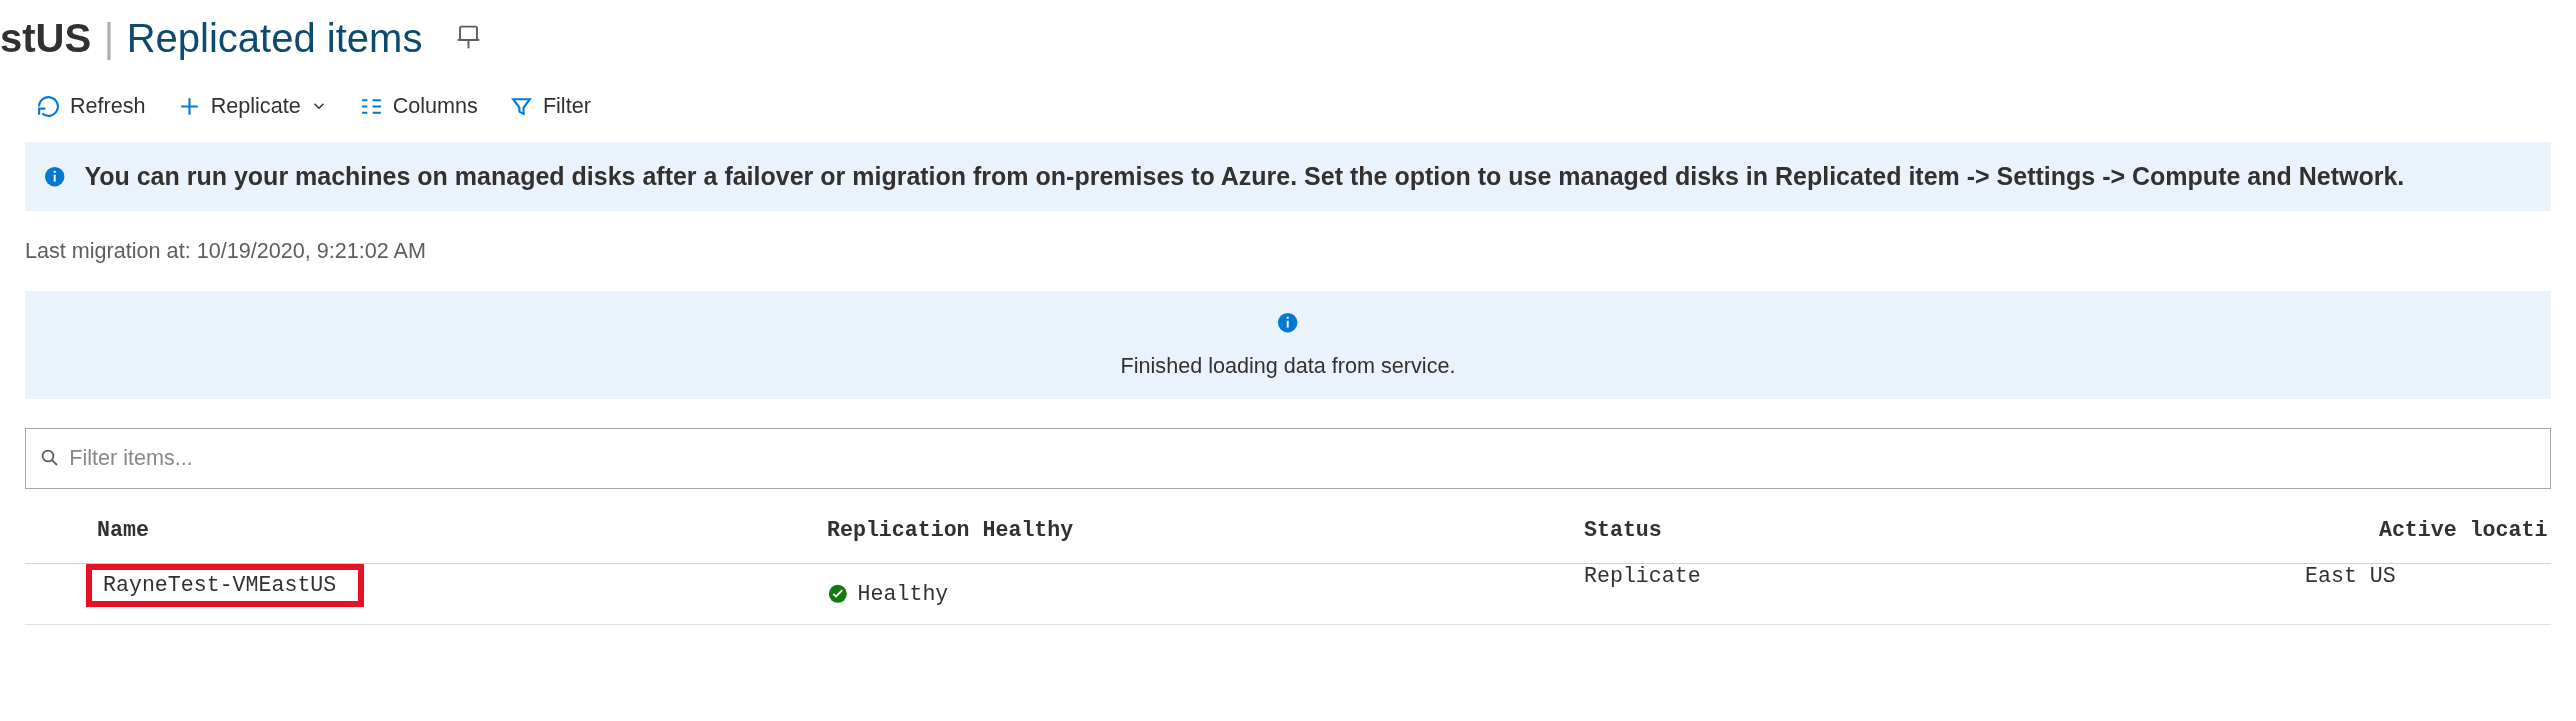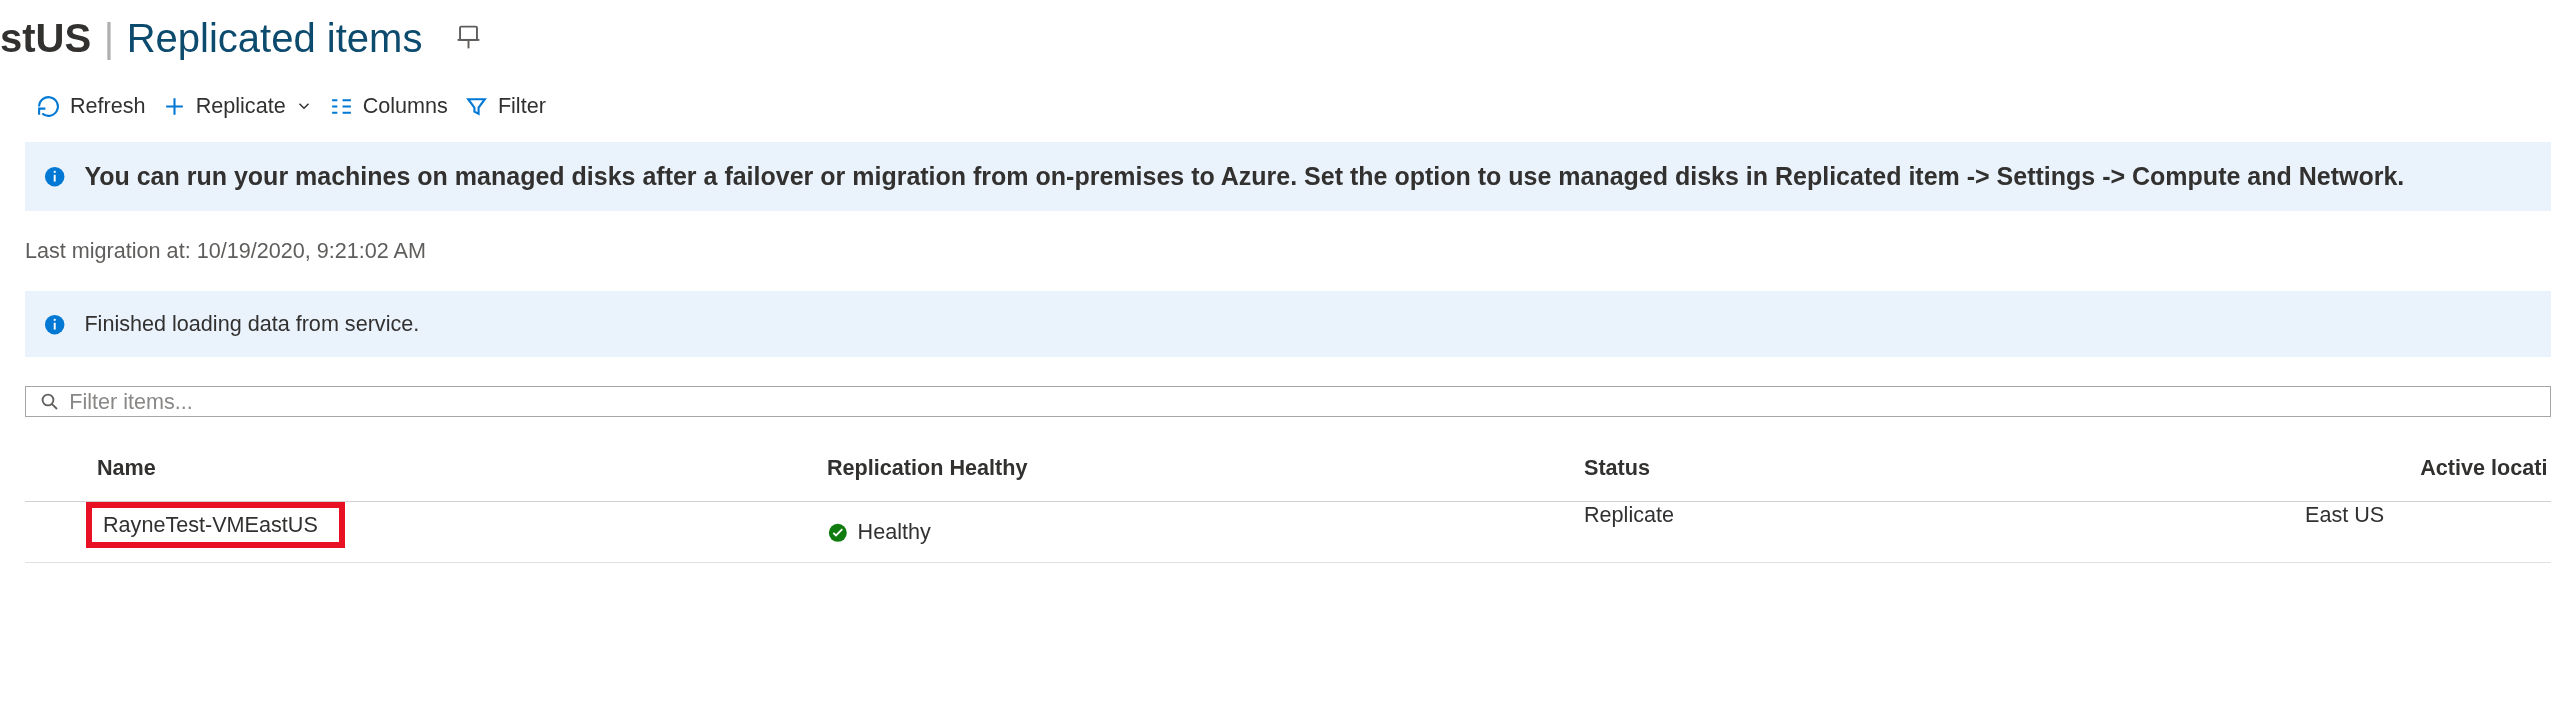--- a/index.html
+++ b/index.html
@@ -4,40 +4,40 @@
 <style>
   * { box-sizing: border-box; margin: 0; padding: 0; }
   html, body { width: 2576px; height: 721px; font-family: "Segoe UI", Arial, sans-serif; font-size: 21.6px; color: #323130; background: #ffffff; overflow: hidden; }
   .root { padding: 0 0 0 0; }
   .header { display: flex; align-items: flex-start; padding: 16px 7.2px 16px 0; font-size: 40px; font-weight: 400; color: #323130; }
   .header .title-prefix { font-weight: 600; }
   .header .divider { margin: 0 12.6px; color: #b0b0b0; font-weight: 300; }
   .header .subtitle { color: #0c4a6e; font-weight: 400; }
   .header .pin-icon { margin-left: 32px; color: #605e5c; }
   .header .pin-icon svg { width: 29px; height: 29px; }
-  .toolbar { display: flex; gap: 16px; padding: 16px 0 16px 36px; align-items: center; }
+  .toolbar { display: flex; gap: 31px; padding: 16px 0 16px 36px; align-items: center; }
   .tool-btn { display: inline-flex; align-items: center; gap: 9px; color: #323130; cursor: pointer; }
   .tool-btn .tool-icon { color: #0078d4; display: inline-flex; }
   .tool-btn .tool-icon svg { width: 25px; height: 25px; }
   .tool-label { font-size: 21.6px; }
   .chev { display:inline-flex; color:#323130; }
   .chev svg { width:18px; height:18px; }
   .info-bar { margin: 7.2px 25px 9px 25px; background: #eaf2fb; padding: 20px 18px; display: flex; align-items: center; gap: 18px; color: #323130; font-size: 25px; font-weight: bold; }
   .info-bar .info-icon { color: #0078d4; display:inline-flex; }
   .info-bar .info-icon svg { width:23.4px; height:23.4px; }
   .refresh-line { padding: 18px 0 20px 25px; color: #605e5c; font-size: 21.6px; }
-  .status-bar { margin: 7.2px 25px 29px 25px; background: #eaf2fb; padding: 20px 18px; display: flex; align-items: center; gap: 18px; font-size: 21.6px; }
+  .status-bar { margin: 7.2px 25px 29px 25px; background: #eaf2fb; padding: 20px 18px; display: flex; align-items: center; gap: 18px; font-size: 21.6px; flex-direction: column; }
   .status-bar .info-icon { color: #0078d4; display:inline-flex; }
   .status-bar .info-icon svg { width:23.4px; height:23.4px; }
-  .filter-box { margin: 0 25px 0 25px; border: 0.9px solid #a6a6a6; height: 31px; display: flex; align-items: center; padding: 0 12.6px; gap: 9px; }
+  .filter-box { margin: 0 25px 0 25px; border: 0.9px solid #a6a6a6; height: 61px; display: flex; align-items: center; padding: 0 12.6px; gap: 9px; }
   .filter-box input { border: none; outline: none; font-size: 21.6px; width: 100%; color: #323130; background: transparent; }
   .filter-box input::placeholder { color: #8a8886; }
   .filter-box .search-icon { color: #605e5c; display:inline-flex; }
   .filter-box .search-icon svg { width:21.6px; height:21.6px; }
-  .table { margin: 18px 25px; }
+  .table { margin: 8px 25px; font-family: Liberation Mono, monospace; }
   .thead { display: flex; align-items: center; height: 67px; border-bottom: 0.9px solid #d1d1d1; font-size: 21.6px; color: #323130; font-weight: 600; }
   .trow { display: flex; height: 61px; border-bottom: 0.9px solid #e1e1e1; font-size: 21.6px; color: #323130; }
   .col-name { width: 802px; padding-left: 72px; }
   .col-health { width: 757px; display:flex; align-items:center; gap:9px; }
   .col-status { width: 721px; }
   .col-loc { flex: 1; text-align: left; }
   .thead .col-loc { text-align: right; padding-right: 3.6px; white-space: nowrap; }
   .health-icon { color:#107c10; display:inline-flex; }
   .health-icon svg { width:21.6px; height:21.6px; }
   .name-highlight { border: 6.3px solid #e81123; padding: 3.6px 21.6px 3.6px 10.8px; display: inline-block; margin-left: -10.8px; }

